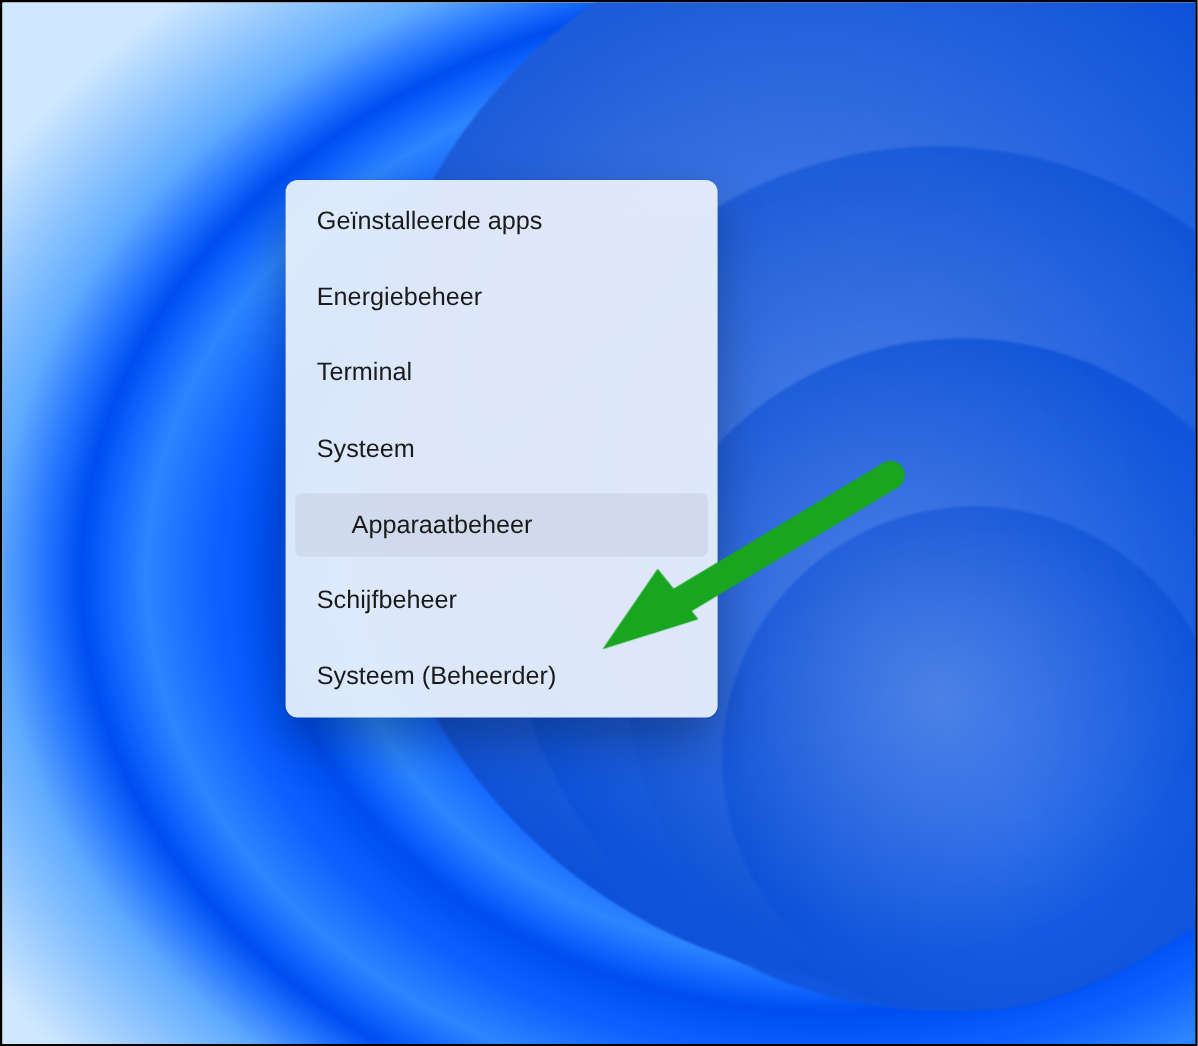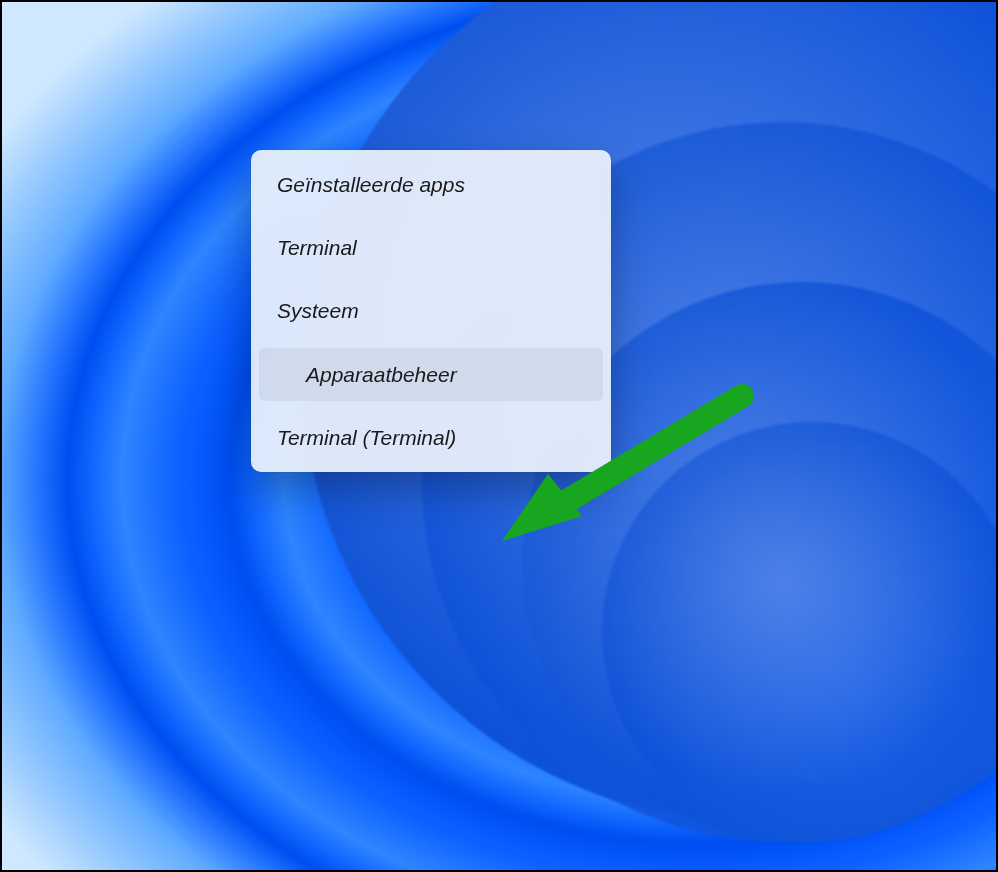--- a/index.html
+++ b/index.html
@@ -27,31 +27,30 @@
       filter: blur(1px);
       mix-blend-mode: normal;
     }
     .s1 { width: 900px; height: 900px; left: 300px; top: -80px; transform: rotate(-12deg); }
     .s2 { width: 720px; height: 720px; left: 420px; top: 120px; transform: rotate(8deg); opacity: 0.9; }
     .s3 { width: 560px; height: 560px; left: 520px; top: 280px; transform: rotate(-18deg); opacity: 0.85; }
     .s4 { width: 420px; height: 420px; left: 600px; top: 420px; transform: rotate(14deg); opacity: 0.8; }
 
     .context-menu {
       position: absolute;
-      left: 249px;
+      left: 236px;
       top: 148px;
       width: 360px;
       background: rgba(242, 246, 252, 0.90);
       backdrop-filter: blur(30px);
       border-radius: 10px;
       box-shadow: 0 18px 40px rgba(0,0,0,0.28), 0 0 0 1px rgba(0,0,0,0.06);
       padding: 8px;
       font-size: 21px;
       color: #1a1a1a;
-      font-style: italic;
     }
     .menu-item {
       padding: 14px 18px;
       border-radius: 6px;
       cursor: default;
       line-height: 1.2;
       white-space: nowrap;
       margin-bottom: 10px;
     }
     .menu-item:last-child { margin-bottom: 0; }
@@ -76,30 +75,36 @@
 <div class="swirl s1"></div>
 <div class="swirl s2"></div>
 <div class="swirl s3"></div>
 <div class="swirl s4"></div>
 
 <div class="context-menu">
   <div class="menu-item">
     <span>Geïnstalleerde apps</span>
   </div>
   <div class="menu-item">
+    <span>Energiebeheer</span>
+  </div>
+  <div class="menu-item">
     <span>Terminal</span>
   </div>
   <div class="menu-item">
     <span>Systeem</span>
   </div>
   <div class="menu-item highlight">
     <span>Apparaatbeheer</span>
   </div>
   <div class="menu-item">
-    <span>Terminal (Terminal)</span>
+    <span>Schijfbeheer</span>
+  </div>
+  <div class="menu-item">
+    <span>Systeem (Beheerder)</span>
   </div>
 </div>
 
 <div class="arrow-annotation">
   <svg width="310" height="190" viewBox="0 0 310 190">
     <defs>
       <marker id="arrowhead" markerWidth="18" markerHeight="18" refX="6" refY="9" orient="auto" markerUnits="userSpaceOnUse">
         <polygon points="0,0 18,9 0,18" fill="#18a520"></polygon>
       </marker>
     </defs>

